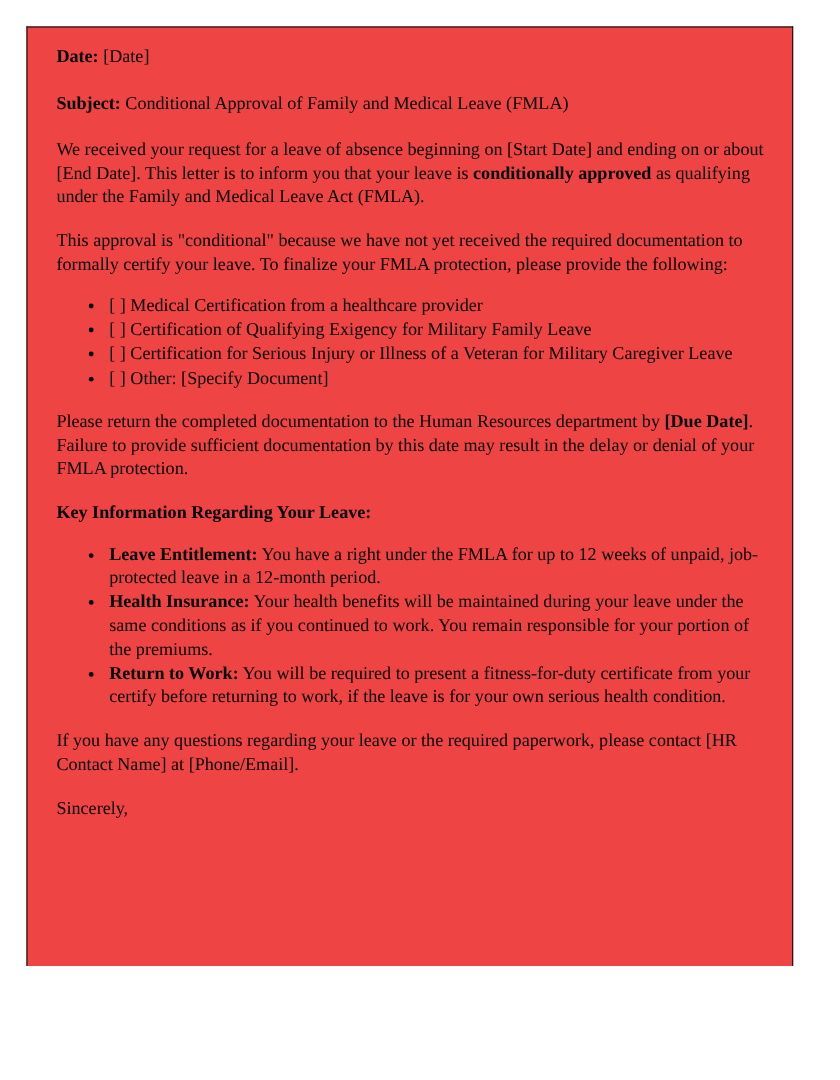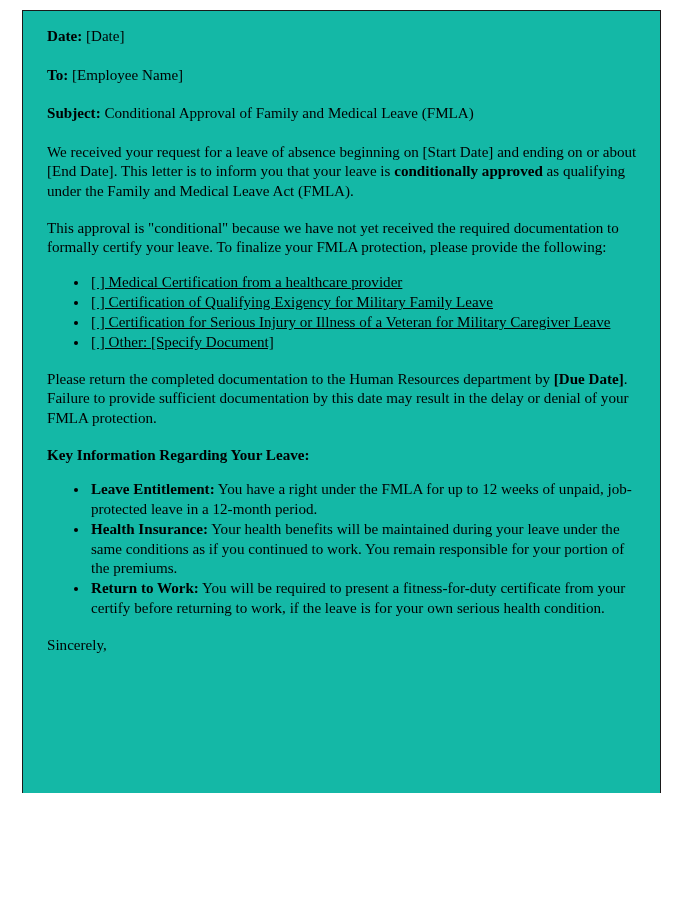--- a/index.html
+++ b/index.html
@@ -12,29 +12,29 @@
     height: 900px;
     overflow: hidden;
     font-family: "Liberation Serif", "DejaVu Serif", serif;
     color: #000000;
   }
 
   
   #page-sheet {
     position: absolute;
     left: 22px;
-    top: 10px;
+    top: 22px;
     width: 639px;   
     height: 783px;  
     box-sizing: border-box;
     border-left: 1.5px solid #1a1a1a;
     border-top: 1.5px solid #1a1a1a;
     border-right: 1.5px solid #1a1a1a;
     border-bottom: none;
-    background: #14b8a6;
+    background: #ef4444;
     overflow: hidden;
   }
 
   #letter-body {
     position: absolute;
     left: 24px;   
     top: 16px;
     width: 593px; 
     font-size: 15.1px;
     line-height: 1.30;
@@ -56,21 +56,20 @@
     font-size: 15.1px;
     font-weight: bold;
     margin: 0 0 15px 0;
     line-height: 1.30;
   }
 
   ul.doc-list {
     margin: 0 0 17px 0;
     padding-left: 42px;   
     list-style-type: disc;
-    text-decoration: underline;
   }
   ul.doc-list li {
     margin: 0 0 0.5px 0;
     padding-left: 2px;
     line-height: 1.30;
   }
 
   ul.key-list {
     margin: 0 0 17px 0;
     padding-left: 42px;
@@ -91,24 +90,20 @@
 <body>
 
 <div id="page-sheet">
   <div id="letter-body">
 
     <div class="hdr-line">
       <b>Date:</b>
       <span>[Date]</span>
     </div>
 
-    <div class="hdr-line">
-      <b>To:</b>
-      <span>[Employee Name]</span>
-    </div>
 
 
     <div class="hdr-line">
       <b>Subject:</b>
       <span>Conditional Approval of Family and Medical Leave (FMLA)</span>
     </div>
 
 
     <p class="para"><span>We received your request for a leave of absence beginning on [Start Date] and ending on or about [End Date]. This letter is to inform you that your leave is </span><b>conditionally approved</b><span> as qualifying under the Family and Medical Leave Act (FMLA).</span></p>
 
@@ -124,17 +119,18 @@
     <p class="para"><span>Please return the completed documentation to the Human Resources department by </span><b>[Due Date]</b><span>. Failure to provide sufficient documentation by this date may result in the delay or denial of your FMLA protection.</span></p>
 
     <h3 class="section-heading">Key Information Regarding Your Leave:</h3>
 
     <ul class="key-list">
       <li><b>Leave Entitlement:</b><span> You have a right under the FMLA for up to 12 weeks of unpaid, job-protected leave in a 12-month period.</span></li>
       <li><b>Health Insurance:</b><span> Your health benefits will be maintained during your leave under the same conditions as if you continued to work. You remain responsible for your portion of the premiums.</span></li>
       <li><b>Return to Work:</b><span> You will be required to present a fitness-for-duty certificate from your certify before returning to work, if the leave is for your own serious health condition.</span></li>
     </ul>
 
+    <p class="para">If you have any questions regarding your leave or the required paperwork, please contact [HR Contact Name] at [Phone/Email].</p>
 
     <p class="closing">Sincerely,</p>
 
   </div>
 </div>
 
 </body></html>

